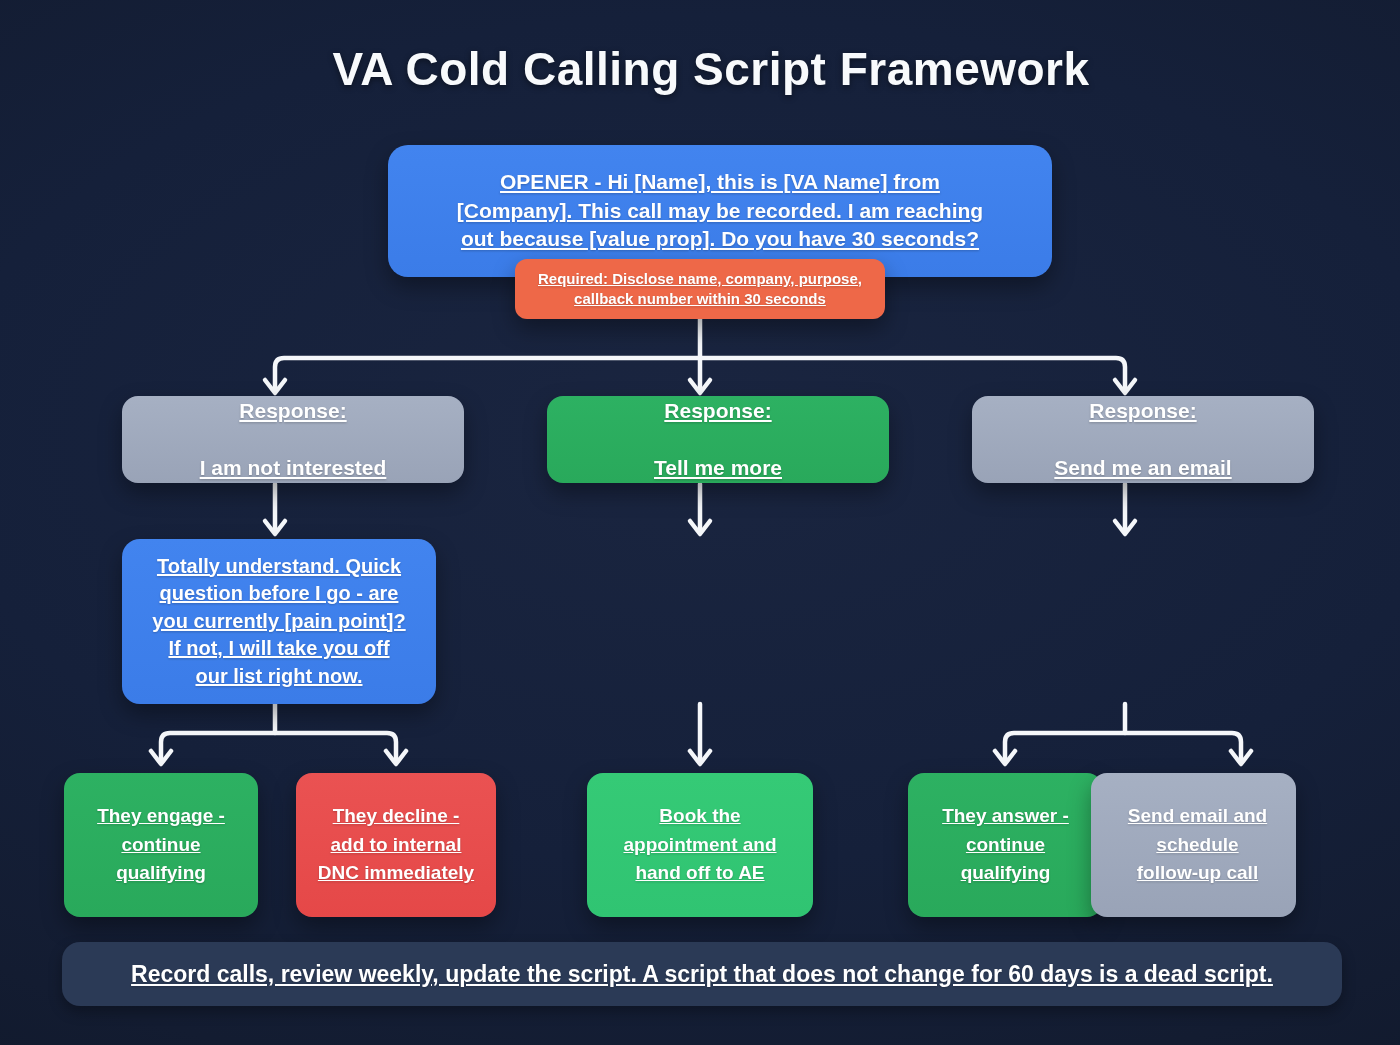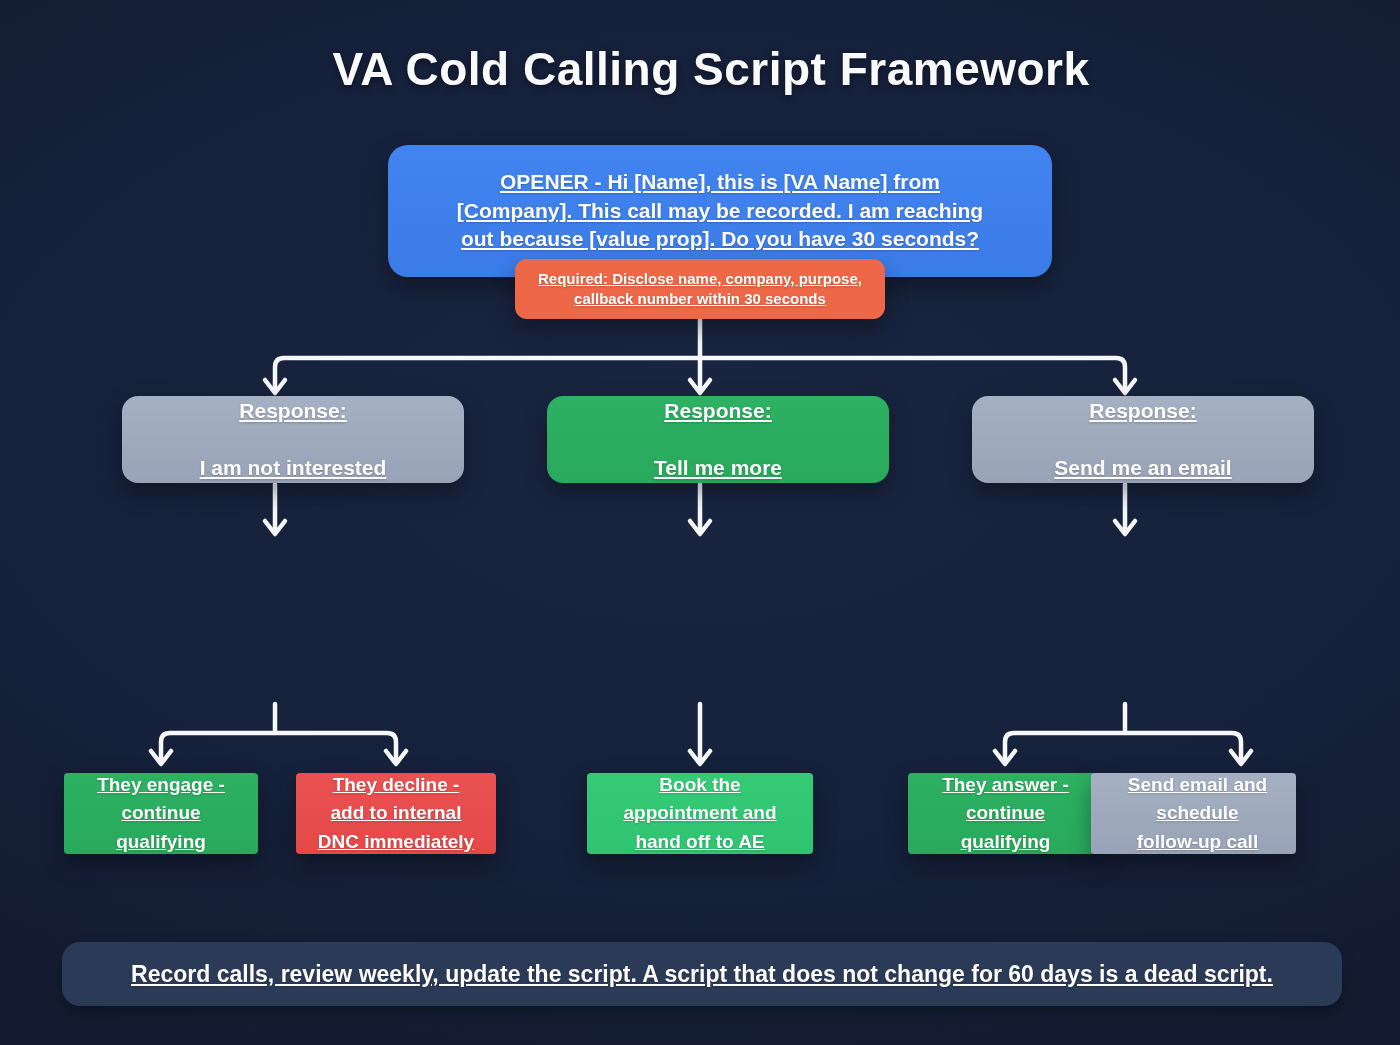--- a/index.html
+++ b/index.html
@@ -26,21 +26,21 @@
     background:linear-gradient(180deg,#4284ef 0%,var(--blue,#3b7ce8) 100%);
     font-size:21px;line-height:1.38;padding:0 20px;z-index:2;
   }
   .note{
     left:515px;top:259px;width:370px;height:60px;border-radius:12px;
     background:var(--orange,#ee6848);
     font-size:15px;line-height:1.35;z-index:3;
   }
   .response{top:396px;height:87px;width:342px;border-radius:16px;font-size:21px;line-height:1.35;z-index:2;}
   .script{top:539px;height:165px;width:306px;border-radius:18px;font-size:20px;line-height:1.38;padding:0 4px;z-index:2;}
-  .outcome{top:773px;height:81px;border-radius:4px;font-size:19px;line-height:1.5;z-index:2;}
+  .outcome{top:773px;height:144px;border-radius:16px;font-size:19px;line-height:1.5;z-index:2;}
   .col-left{left:122px;}  .col-mid{left:547px;}  .col-right{left:972px;}
   .gray{background:linear-gradient(180deg,#a6b0c3 0%,var(--gray,#939db2) 100%);}
   .green{background:linear-gradient(180deg,#2db162 0%,var(--green,#27a456) 100%);}
   .green-bright{background:linear-gradient(180deg,#35ca76 0%,var(--green-bright,#2cbd69) 100%);}
   .blue{background:linear-gradient(180deg,#4284ef 0%,var(--blue,#3b7ce8) 100%);}
   .red{background:linear-gradient(180deg,#ea5252 0%,var(--red,#e04545) 100%);}
   .footer{
     left:62px;top:942px;width:1280px;height:64px;border-radius:18px;
     background:var(--footer-bg,#2b3a56);box-shadow:0 6px 14px rgba(0,0,0,.3);
     font-size:23px;z-index:2;
@@ -96,20 +96,25 @@
   </div>
   <div class="box response green col-mid">
     <span><span>Response:</span><br>
     <span>Tell me more</span></span>
   </div>
   <div class="box response gray col-right">
     <span><span>Response:</span><br>
     <span>Send me an email</span></span>
   </div>
 
+  <div class="box script blue col-left">Totally understand. Quick
+question before I go - are
+you currently [pain point]?
+If not, I will take you off
+our list right now.</div>
 
   <div class="box outcome green" style="left:64px;width:194px;">They engage -
 continue
 qualifying</div>
   <div class="box outcome red" style="left:296px;width:200px;">They decline -
 add to internal
 DNC immediately</div>
   <div class="box outcome green-bright" style="left:587px;width:226px;">Book the
 appointment and
 hand off to AE</div>

